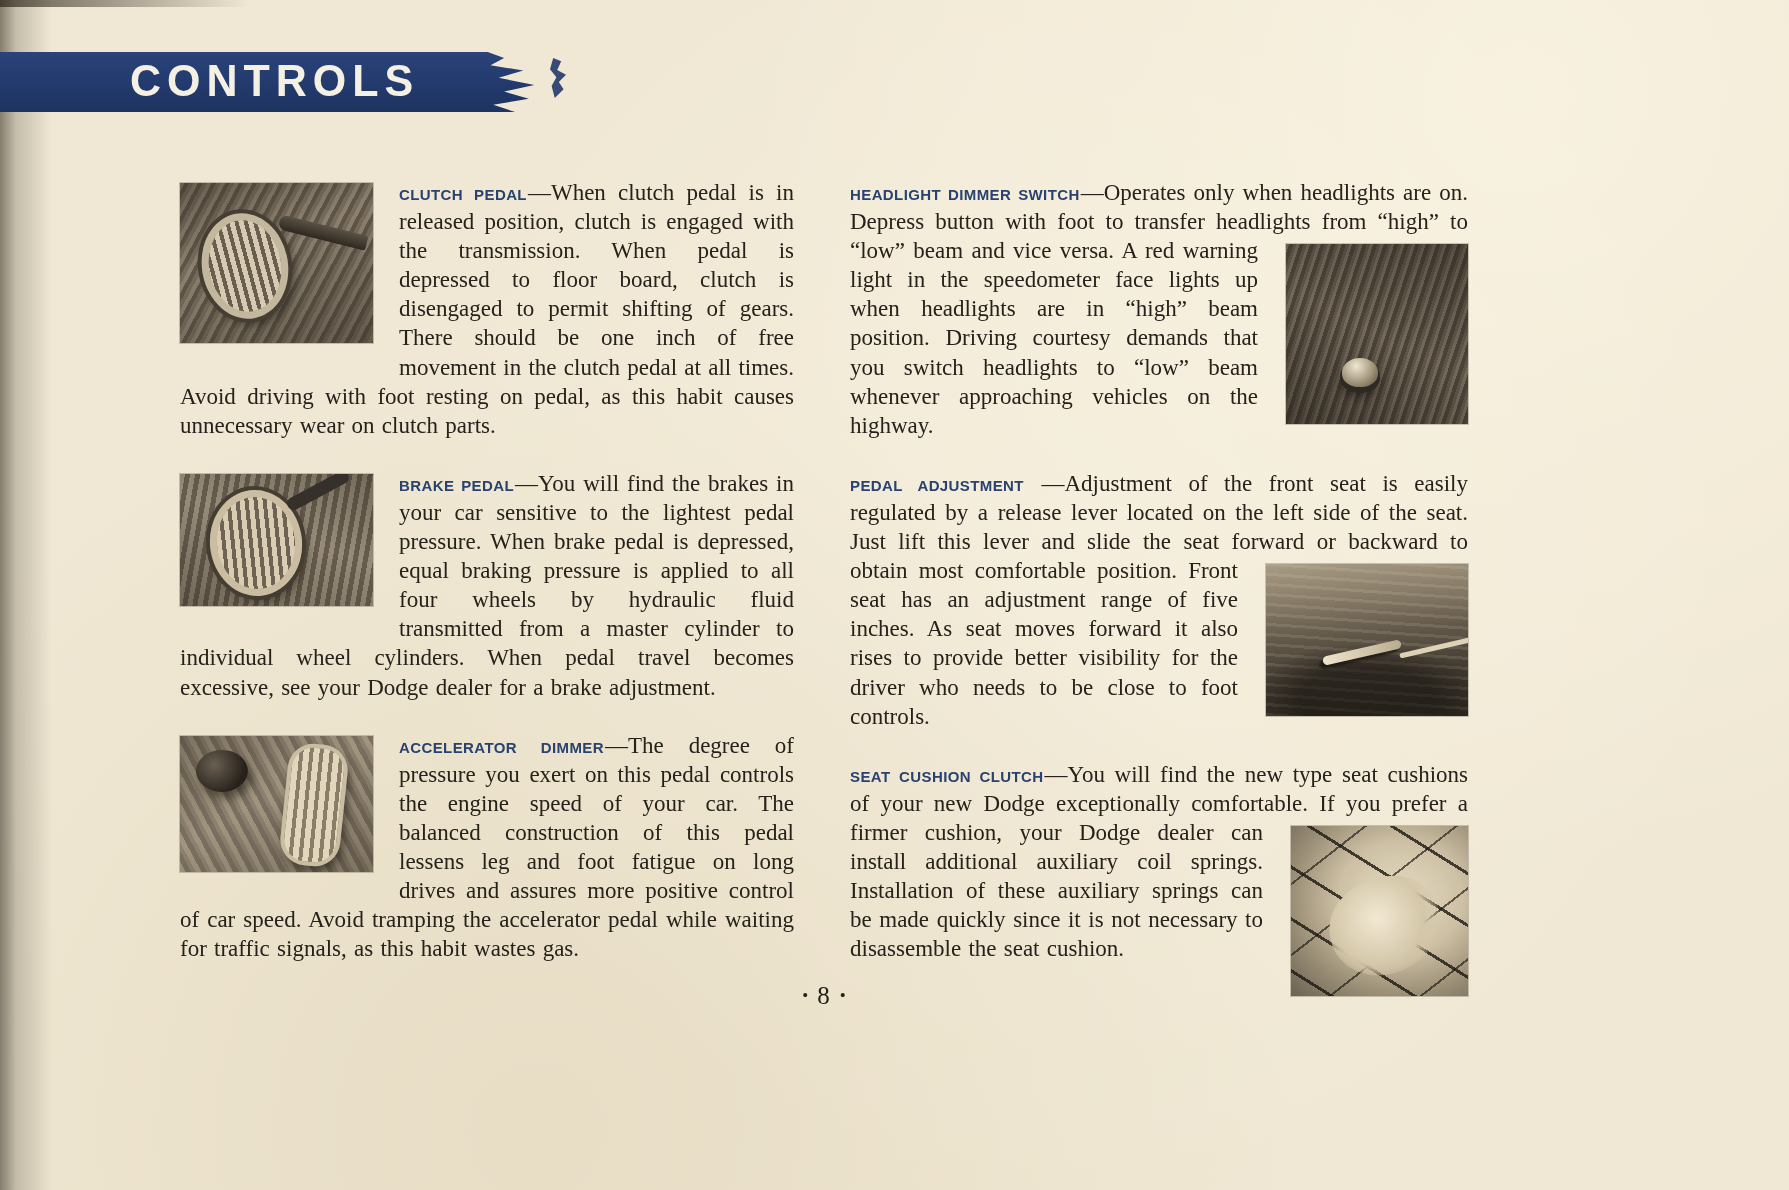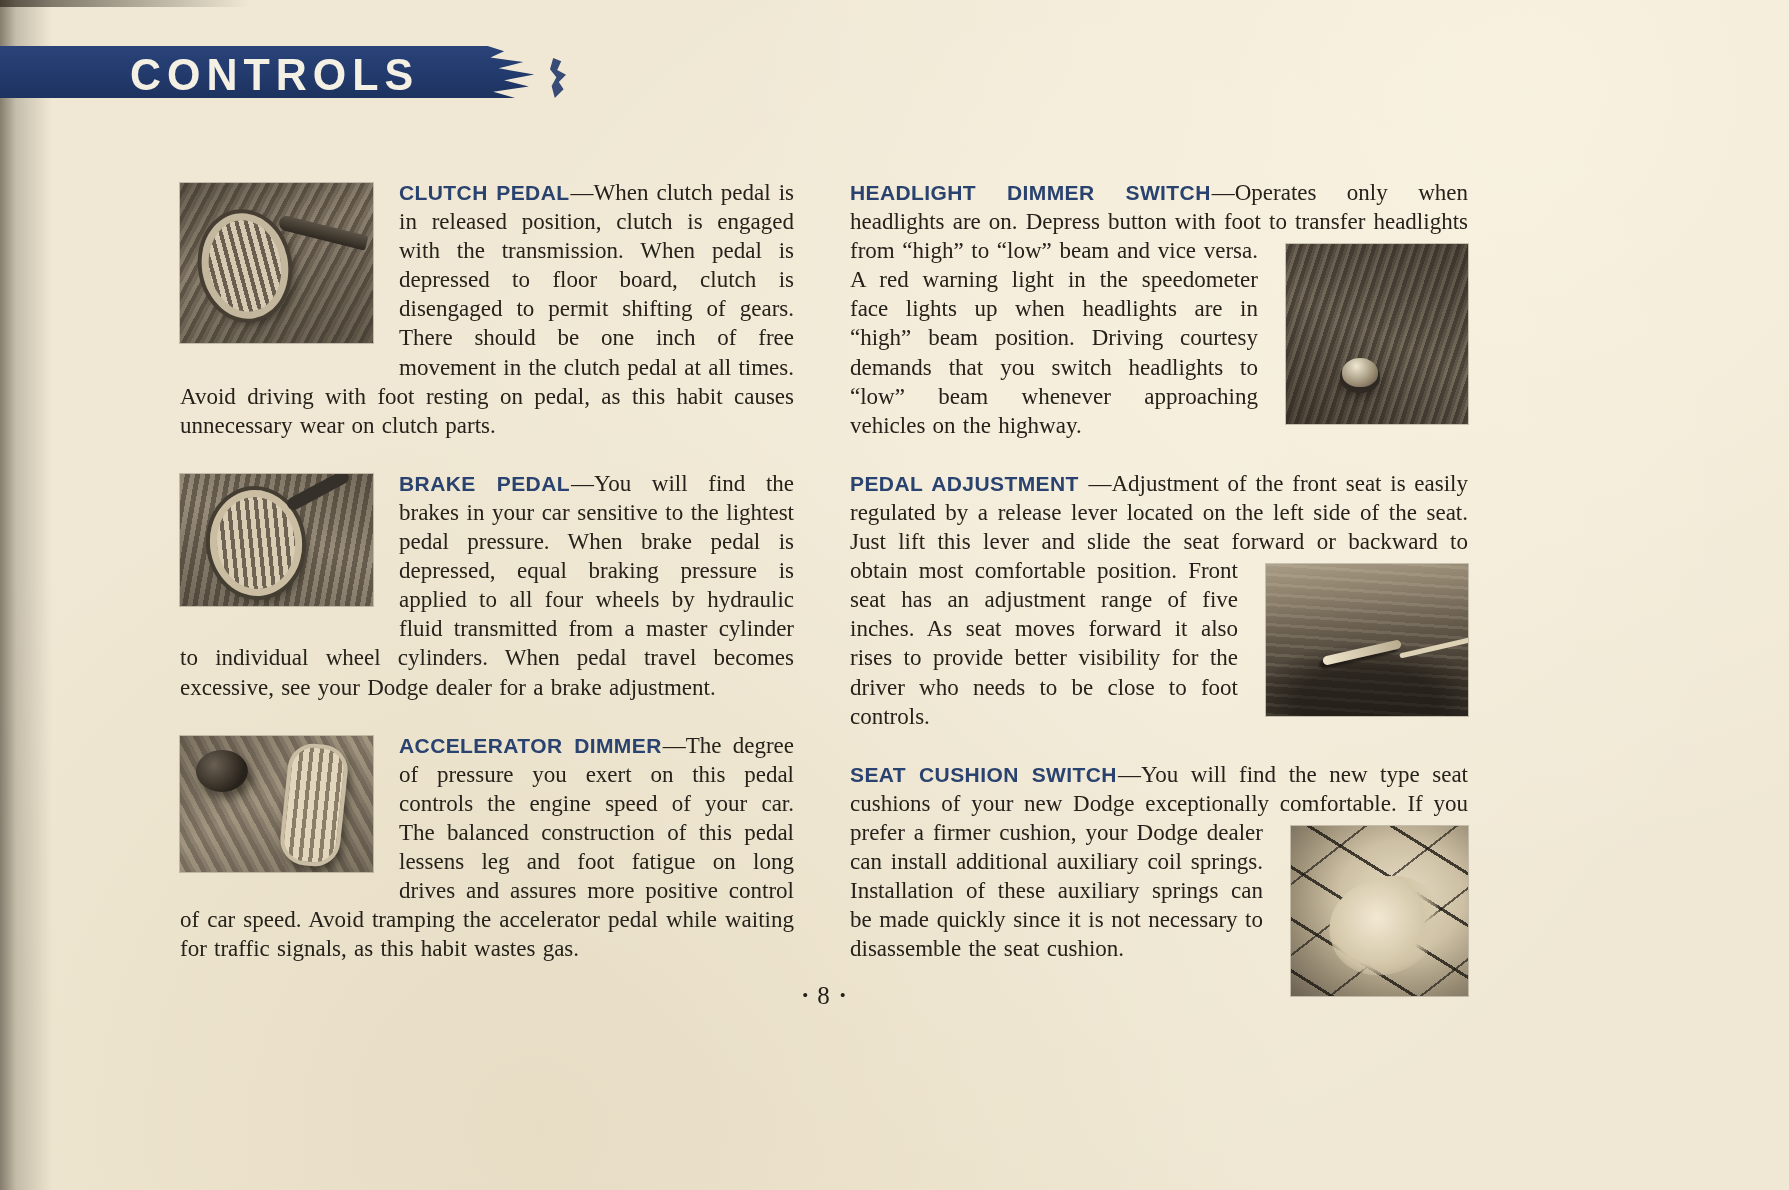--- a/index.html
+++ b/index.html
@@ -23,22 +23,22 @@
     background: linear-gradient(90deg, rgba(45,38,26,.55) 0px, rgba(45,38,26,.22) 16px, rgba(45,38,26,0) 52px);
     pointer-events: none;
   }
   .scan-edge-top {
     position: absolute; left: 0; top: 0; width: 250px; height: 7px;
     background: linear-gradient(90deg, rgba(40,34,24,.7), rgba(40,34,24,0));
   }
 
   
   .banner {
-    position: absolute; left: 0; top: 46px;
-    width: 548px; height: 52px;
+    position: absolute; left: 0; top: 52px;
+    width: 548px; height: 60px;
     background: linear-gradient(180deg, #2a4379 0%, #223a6c 55%, #1d3360 100%);
     clip-path: polygon(0 0, 89% 0, 92% 10%, 89.5% 22%, 95.5% 31%, 91% 43%, 97.5% 55%, 92% 66%, 96.5% 78%, 90% 88%, 94% 100%, 0 100%);
   }
   .banner-title {
     margin: 0;
     padding-left: 130px;
     line-height: 58px;
     font-family: "Liberation Sans", sans-serif;
     font-weight: bold;
     font-size: 43px;
@@ -71,21 +71,21 @@
     font-size: 23px;
     line-height: 1.265;
     text-align: justify;
     word-spacing: 1.5px;
     hyphens: auto;
     -webkit-hyphens: auto;
   }
   .heading {
     font-family: "Liberation Sans", sans-serif;
     font-weight: bold;
-    font-size: 21px;
+    font-size: 15px;
     letter-spacing: .4px;
     color: #29426f;
     padding-right: 1px;
     white-space: nowrap;
   }
 
   
   .photo { display: block; position: relative; overflow: hidden;
            box-shadow: 0 0 0 1px rgba(60,52,40,.25); }
 
@@ -254,21 +254,21 @@
       <div class="section">
         <p class="body">
           <span class="heading">PEDAL ADJUSTMENT</span><span class="text"> —Adjustment of the front seat is easily regulated by a release lever located on the left side of the seat. Just lift this lever and slide the seat forward or backward</span>
           <span class="photo photo--seat"></span>
           <span class="text"> to obtain most comfortable position. Front seat has an adjustment range of five inches. As seat moves forward it also rises to provide better visibility for the driver who needs to be close to foot controls.</span>
         </p>
       </div>
 
       <div class="section">
         <p class="body">
-          <span class="heading">SEAT CUSHION SWITCH</span><span class="text">—You will find the new type seat cushions of your new Dodge exceptionally comfortable. If</span>
+          <span class="heading">SEAT CUSHION CLUTCH</span><span class="text">—You will find the new type seat cushions of your new Dodge exceptionally comfortable. If</span>
           <span class="photo photo--springs"></span>
           <span class="text"> you prefer a firmer cushion, your Dodge dealer can install additional auxiliary coil springs. Installation of these auxiliary springs can be made quickly since it is not necessary to disassemble the seat cushion.</span>
         </p>
       </div>
 
     </div>
 
   </div>
 
   <div class="footer">

